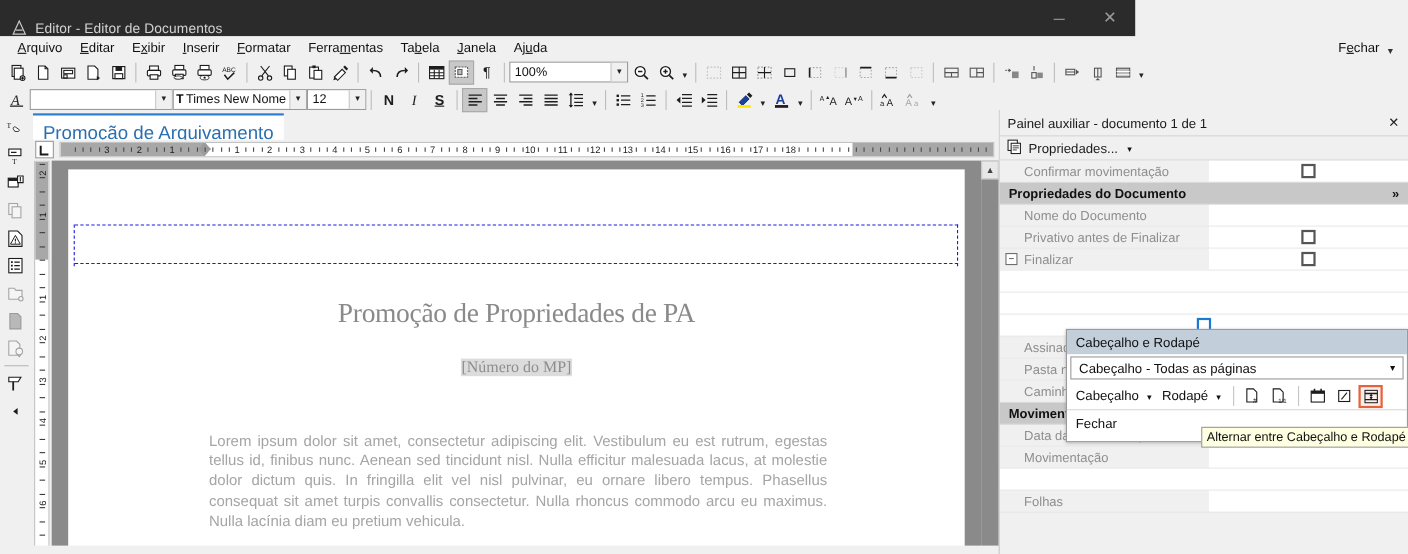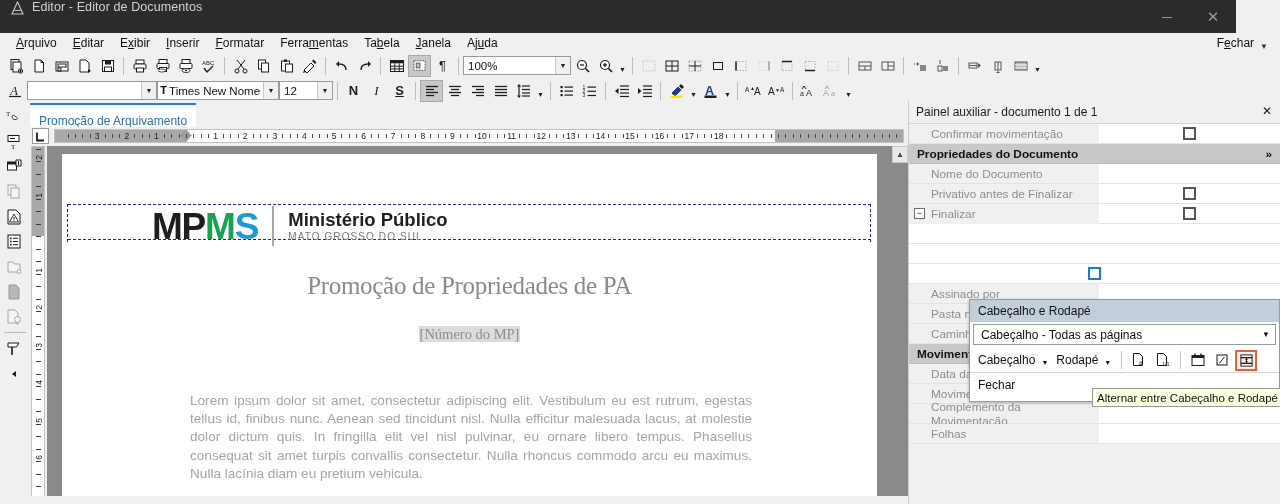--- a/index.html
+++ b/index.html
@@ -9,23 +9,23 @@
     width: 1280px; height: 504px;
     overflow: hidden;
     font-family: "Liberation Sans", sans-serif;
     font-size: 12px;
     background: #f0f0f0;
   }
   #app { position: relative; width: 1280px; height: 504px; background: #f0f0f0; }
 
   
   .titlebar {
-    position: absolute; left: 0; top: 0; width: 1236px; height: 33px;
+    position: absolute; left: 0; top: 0; width: 1032px; height: 33px;
     background: #2b2b2b; color: #cfcfcf;
-    display: flex; align-items: flex-start;
+    display: flex; align-items: flex-end;
   }
   .title-icon {
     width: 16px; height: 16px; margin-left: 9px; margin-right: 7px;
     display: flex; align-items: flex-end; justify-content: center;
   }
   .title-text { font-size: 12.5px; color: #d2d2d2; letter-spacing: .1px; }
   .win-btns { margin-left: auto; display: flex; height: 33px; }
   .win-btn {
     width: 46px; height: 33px; display: flex; align-items: center; justify-content: center;
     color: #9a9a9a; font-size: 14px; line-height: 1;
@@ -82,21 +82,21 @@
   .font-icon { font-size: 11px; margin-right: 2px; color: #111; }
 
   
   .tabstrip {
     position: absolute; left: 0; top: 103px; width: 908px; height: 18px;
     background: #f0f0f0;
   }
   .doctab {
     position: absolute; left: 30px; top: 0; height: 32px;
     background: #fff; border-top: 2px solid #2b7cd3;
-    padding: 1px 9px 0 9px; font-size: 12px; color: #2a6fb0;
+    padding: 1px 9px 0 9px; font-size: 17px; color: #2a6fb0;
     display: flex; align-items: center;
   }
 
   
   .rail {
     position: absolute; left: 0; top: 100px; width: 29px; height: 404px;
     background: #f0f0f0; display: flex; flex-direction: column; align-items: center;
     padding-top: 4px;
   }
   .rail .ri { width: 22px; height: 25px; display: flex; align-items: center; justify-content: center; color: #1b1b1b; }
@@ -1037,47 +1037,54 @@
         <span class="vr-tick" style="top: 339px;"></span>
         <span class="vr-tick" style="top: 352px;"></span>
       </div>
   </div>
 
   <div class="canvas">
     <div class="page">
 
       <div class="hdr-frame"></div>
 
-      <div class="logo">
-        <div class="logo-mpms"><span class="lg-mp">MP</span><span class="lg-m">M</span><span class="lg-s">S</span></div>
-        <div class="logo-bar"></div>
-        <div>
-          <div class="logo-txt1">Ministério Público</div>
-          <div class="logo-txt2">MATO GROSSO DO SUL</div>
-        </div>
-      </div>
 
       <div class="doc-title">Promoção de Propriedades de PA</div>
       <div class="doc-sub">
         <span>[Número do MP]</span>
       </div>
       <div class="doc-body">Lorem ipsum dolor sit amet, consectetur adipiscing elit. Vestibulum eu est rutrum, egestas tellus id, finibus nunc. Aenean sed tincidunt nisl. Nulla efficitur malesuada lacus, at molestie dolor dictum quis. In fringilla elit vel nisl pulvinar, eu ornare libero tempus. Phasellus consequat sit amet turpis convallis consectetur. Nulla rhoncus commodo arcu eu maximus. Nulla lacínia diam eu pretium vehicula.</div>
     </div>
   </div>
 
   <div class="vscroll">
     <div class="sbtn">▲</div>
   </div>
 
   <div class="bottom"></div>
 
   <div class="panel">
     <div class="panel-title">
       <span>Painel auxiliar - documento 1 de 1</span>
       <span class="panel-close">✕</span>
+    </div>
+    <div class="panel-bar">
+      <span>
+        <svg width="15" height="15" viewBox="0 0 16 16">
+            <rect x="1.5" y="1.5" width="9" height="10" fill="#fff" stroke="#1b1b1b"></rect>
+            <rect x="4.5" y="4.5" width="9" height="10" fill="#fff" stroke="#1b1b1b"></rect>
+            <g stroke="#1b1b1b" stroke-width=".8">
+              <line x1="6" y1="7" x2="12" y2="7"></line>
+              <line x1="6" y1="9" x2="12" y2="9"></line>
+              <line x1="6" y1="11" x2="10" y2="11"></line>
+            </g>
+          </svg>
+      </span>
+      <span class="pb-label">Propriedades...</span>
+      <span class="pt-caret">▼</span>
     </div>
 
     <div class="panel-grid">
 
       <div class="prow">
         <div class="pname lvl1">Confirmar movimentação</div>
         <div class="pval">
             <span class="chk"></span>
           </div>
       </div>
@@ -1150,21 +1157,20 @@
         <div class="pname lvl1">Data da Movimentação</div>
         <div class="pval"></div>
       </div>
 
       <div class="prow">
         <div class="pname lvl1">Movimentação</div>
         <div class="pval"></div>
       </div>
 
       <div class="prow">
-        <div class="pname lvl1">Complemento da Movimentação</div>
         <div class="pval"></div>
       </div>
 
       <div class="prow">
         <div class="pname lvl1">Folhas</div>
         <div class="pval"></div>
       </div>
 
     </div>
   </div>

